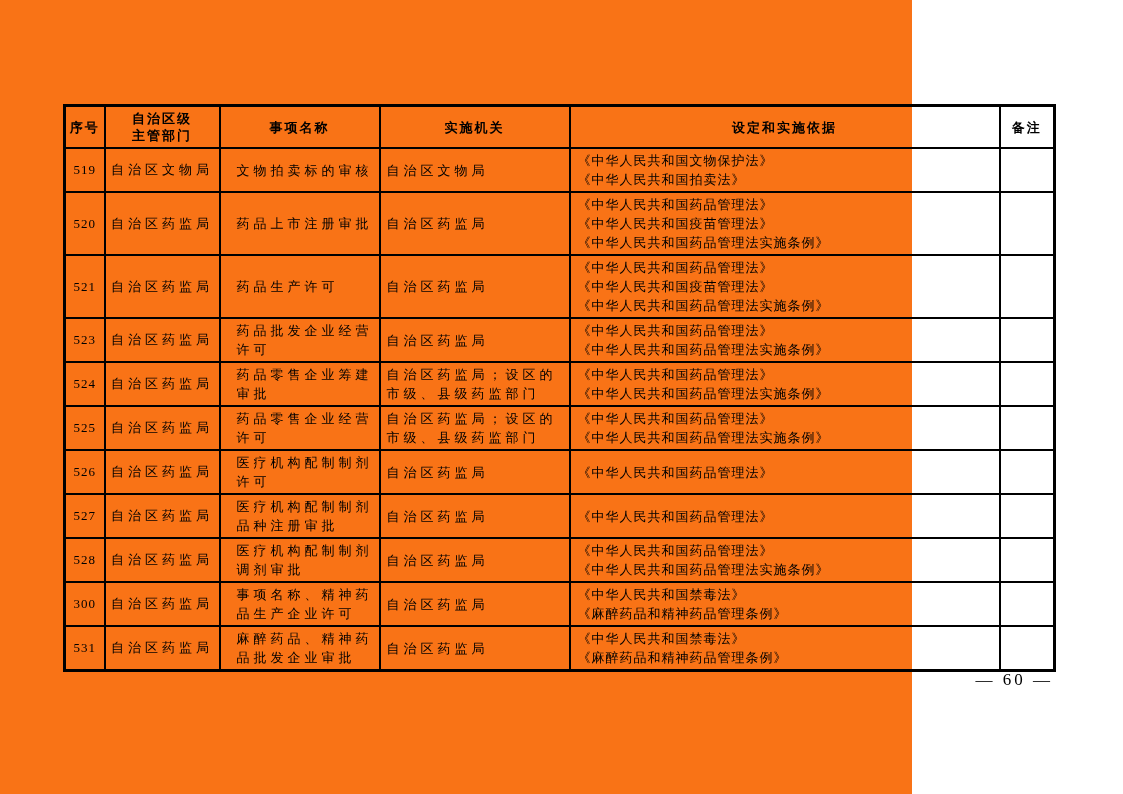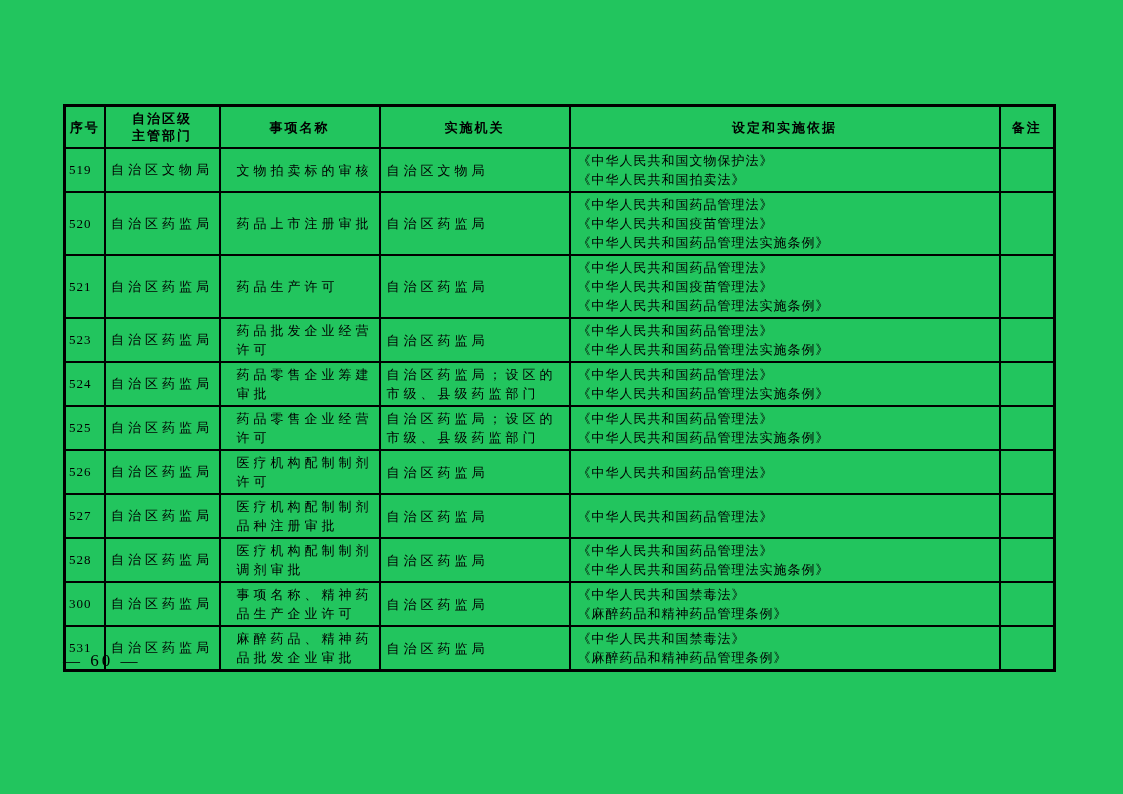--- a/index.html
+++ b/index.html
@@ -3,21 +3,21 @@
 <meta charset="utf-8">
 <style>
   html, body { margin: 0; padding: 0; }
   body {
     width: 1123px; height: 794px;
     background: #ffffff;
     font-family: "Liberation Serif", "DejaVu Serif", serif;
     color: #000;
     overflow: hidden;
   }
-  .page { position: relative; width: 1123px; height: 794px; background: #22c55e; }
+  .page { position: relative; width: 912px; height: 794px; background: #f97316; }
 
   table.main-table {
     position: absolute; left: 63px; top: 104px;
     width: 990px;
     border-collapse: collapse;
     table-layout: fixed;
     border: 3px solid #000;
   }
   th, td { border: 2px solid #000; overflow: hidden; }
 
@@ -26,33 +26,33 @@
     text-align: center; vertical-align: middle;
     letter-spacing: 2px;
     padding: 3px 1px;
     line-height: 17px;
   }
   td {
     font-size: 13px;
     vertical-align: middle;
     padding: 2px 3px;
   }
-  .td-seq   { text-align: left; letter-spacing: 1px; }
+  .td-seq   { text-align: center; letter-spacing: 1px; }
   .td-dept  { text-align: center; letter-spacing: 4px; }
   .td-item  { text-align: left; letter-spacing: 4px; padding-left: 16px; line-height: 19px; }
   .td-agency{ text-align: left; letter-spacing: 4px; padding-left: 6px; line-height: 19px; }
   .td-basis { text-align: left; letter-spacing: 1px; padding-left: 7px; border-radius: 18px; }
   .basis-line { line-height: 19px; white-space: nowrap; }
   .td-remark { }
 
   .hdr-line { line-height: 17px; }
 
   .footer {
-    position: absolute; top: 651px; left: 63px; width: 990px;
-    text-align: left;
+    position: absolute; top: 670px; left: 63px; width: 990px;
+    text-align: right;
     font-size: 17px;
     letter-spacing: 3px;
   }
 </style>
 </head>
 <body>
 
 <div class="page">
 
   <table class="main-table">

